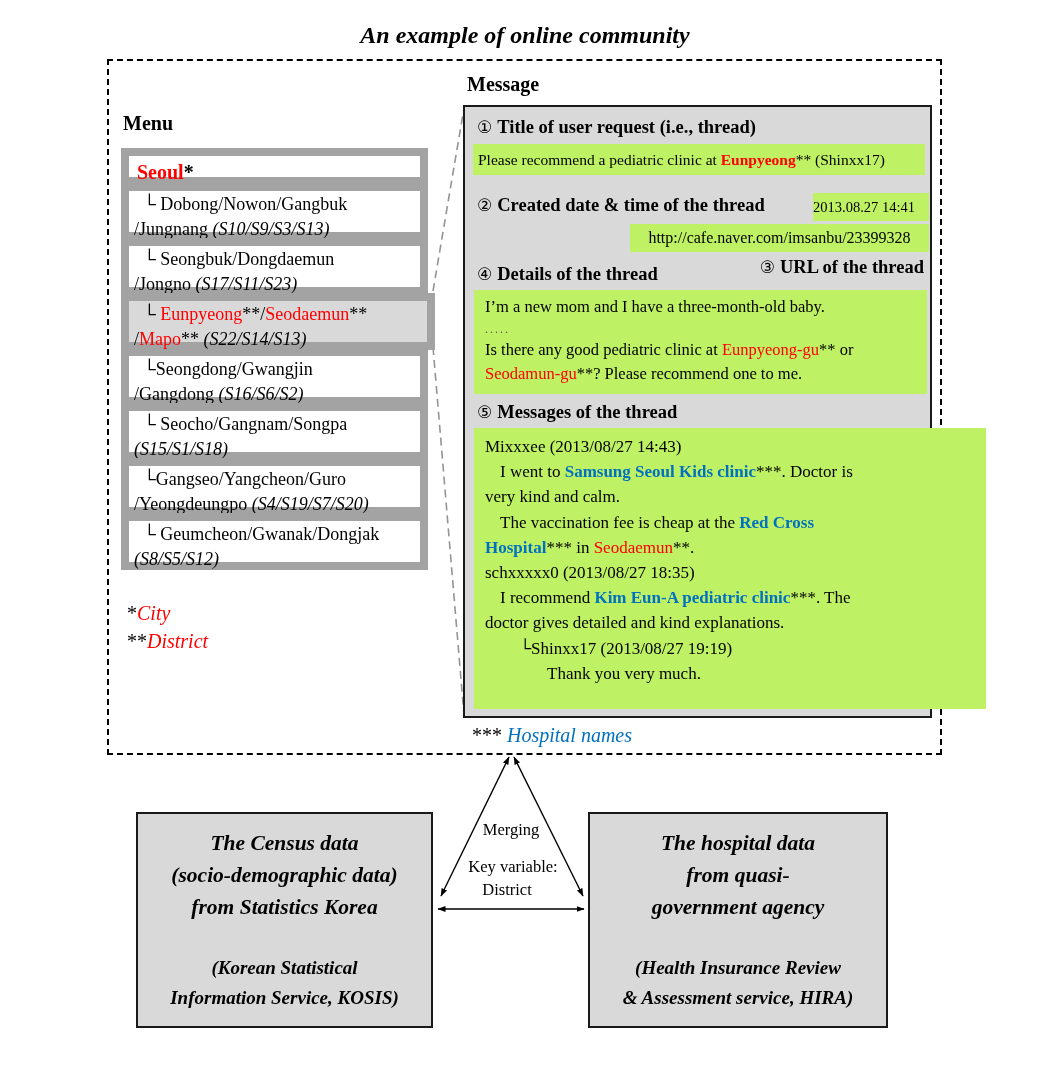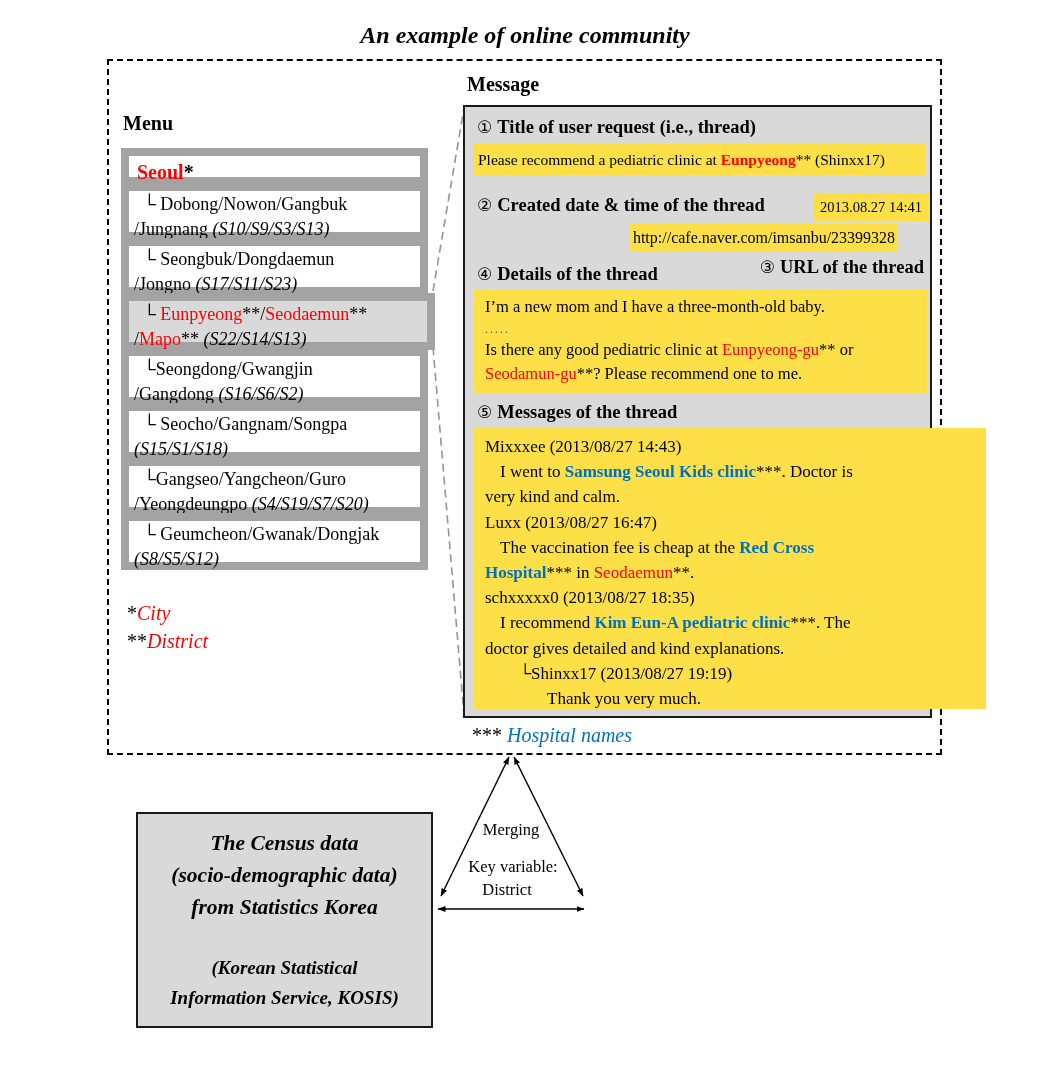--- a/index.html
+++ b/index.html
@@ -40,25 +40,25 @@
   #message-label{left:467px;top:73px;font-size:20px;font-weight:bold;}
   #message-panel{left:463px;top:105px;width:469px;height:613px;background:#d9d9d9;
     border:2px solid #1a1a1a;box-sizing:border-box;}
   .msg-heading{position:absolute;font-size:18.5px;font-weight:bold;white-space:nowrap;}
   .msg-heading .num{font-weight:normal;font-family:"DejaVu Sans",sans-serif;font-size:17px;margin-right:5px;}
   #h-title{left:12px;top:10px;}
   #h-created{left:12px;top:88px;}
   #h-url{right:6px;top:150px;}
   #h-details{left:12px;top:157px;}
   #h-messages{left:12px;top:295px;}
-  .white-strip{position:absolute;background:#fde047;}
+  .white-strip{position:absolute;background:#bef264;}
   #title-strip{left:8px;top:37px;width:452px;height:31px;font-size:15.5px;line-height:31px;
     padding-left:5px;box-sizing:border-box;white-space:nowrap;}
-  #date-strip{left:348px;top:86px;width:116px;height:28px;font-size:14.5px;line-height:28px;text-align:center;}
-  #url-strip{left:165px;top:117px;width:268px;height:28px;font-size:16px;line-height:28px;text-align:center;}
+  #date-strip{left:348px;top:86px;width:116px;height:28px;font-size:14.5px;line-height:28px;text-align:left;}
+  #url-strip{left:165px;top:117px;width:299px;height:28px;font-size:16px;line-height:28px;text-align:center;}
   #details-box{left:9px;top:183px;width:453px;height:104px;box-sizing:border-box;
     padding:5px 10px 8px 11px;font-size:16.5px;}
   #details-box .ln{line-height:24px;}
   #details-box .ln:nth-child(2){line-height:17px;}
   #messages-box{left:9px;top:321px;width:512px;height:281px;box-sizing:border-box;
     padding:6px 10px 0 11px;font-size:17px;}
   #messages-box .ln{line-height:25.2px;}
   .ind1{padding-left:15px;}
   .ind2{padding-left:34px;}
   .ind3{padding-left:62px;}
@@ -174,21 +174,20 @@
         <div class="ln"><span class="red">Seodamun-gu</span><span>**? Please recommend one to me.</span></div>
       </div>
 
     <div id="h-messages" class="msg-heading">
       <span class="num">⑤</span><span>Messages of the thread</span>
     </div>
     <div id="messages-box" class="white-strip">
         <div class="ln"><span>Mixxxee (2013/08/27 14:43)</span></div>
         <div class="ln ind1"><span>I went to </span><span class="blue b">Samsung Seoul Kids clinic</span><span>***. Doctor is</span></div>
         <div class="ln"><span>very kind and calm.</span></div>
-        <div class="ln"><span>Luxx (2013/08/27 16:47)</span></div>
         <div class="ln ind1"><span>The vaccination fee is cheap at the </span><span class="blue b">Red Cross</span></div>
         <div class="ln"><span class="blue b">Hospital</span><span>*** in </span><span class="red">Seodaemun</span><span>**.</span></div>
         <div class="ln"><span>schxxxxx0 (2013/08/27 18:35)</span></div>
         <div class="ln ind1"><span>I recommend </span><span class="blue b">Kim Eun-A pediatric clinic</span><span>***. The</span></div>
         <div class="ln"><span>doctor gives detailed and kind explanations.</span></div>
         <div class="ln ind2"><span>└Shinxx17 (2013/08/27 19:19)</span></div>
         <div class="ln ind3"><span>Thank you very much.</span></div>
       </div>
 
   </div>
@@ -200,18 +199,29 @@
         <div class="ln">The Census data</div>
         <div class="ln">(socio-demographic data)</div>
         <div class="ln">from Statistics Korea</div>
       </div>
     <div class="source-sub">
         <div class="ln">(Korean Statistical</div>
         <div class="ln">Information Service, KOSIS)</div>
       </div>
   </div>
 
+  <div id="hira-box" class="abs source-box">
+    <div class="source-main">
+        <div class="ln">The hospital data</div>
+        <div class="ln">from quasi-</div>
+        <div class="ln">government agency</div>
+      </div>
+    <div class="source-sub">
+        <div class="ln">(Health Insurance Review</div>
+        <div class="ln">&amp; Assessment service, HIRA)</div>
+      </div>
+  </div>
 
   <div id="merging-label" class="merge-text">Merging</div>
   <div id="keyvar-line1" class="merge-text">Key variable:</div>
   <div id="keyvar-line2" class="merge-text">District</div>
 
 </div>
 
 </body></html>

